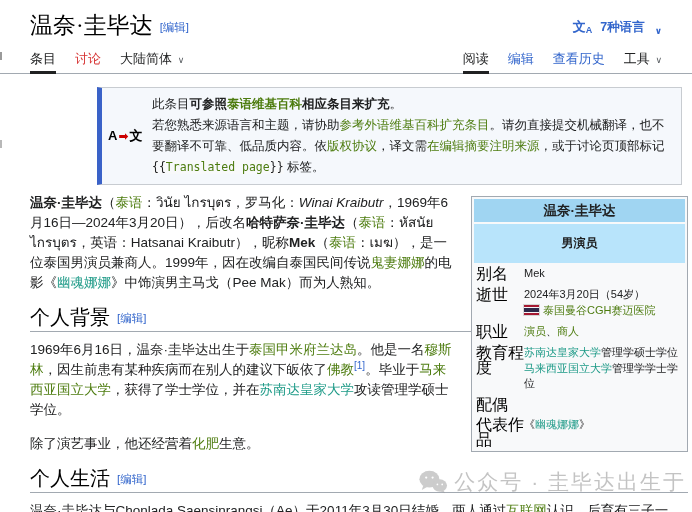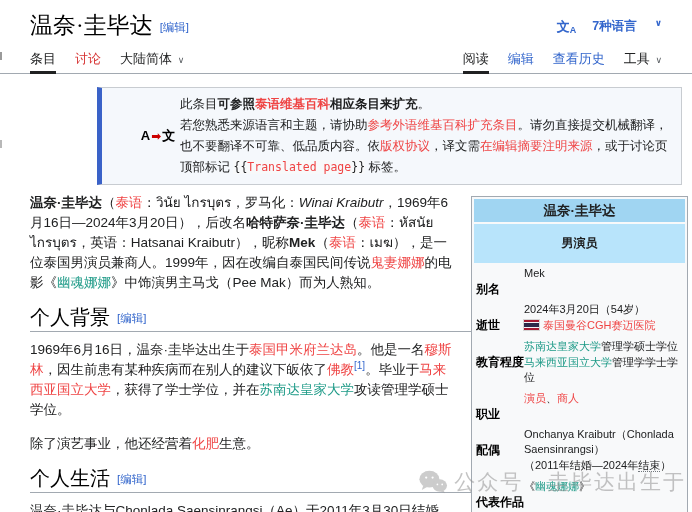--- a/index.html
+++ b/index.html
@@ -3,66 +3,66 @@
 <meta charset="utf-8">
 <style>
   html,body{margin:0;padding:0;background:#fff;}
   .page{position:relative;width:692px;height:512px;background:#fff;overflow:hidden;
         font-family:"Liberation Sans","DejaVu Sans",sans-serif;color:#202122;}
   
   .titlerow{display:flex;justify-content:space-between;align-items:flex-start;padding:10px 30px 0 30px;}
   h1{margin:0;font-family:"Liberation Serif","DejaVu Serif",serif;font-weight:normal;font-size:23px;color:#000;}
   .editlink{color:#3366cc;font-size:11.5px;font-family:"Liberation Sans",sans-serif;font-weight:normal;
             margin-left:7px;vertical-align:2px;cursor:pointer;}
-  .langbtn{display:flex;align-items:flex-start;gap:16px;color:#3366cc;font-size:12.5px;font-weight:bold;
+  .langbtn{display:flex;align-items:flex-end;gap:8px;color:#3366cc;font-size:12.5px;font-weight:bold;
            margin-top:8px;cursor:pointer;white-space:nowrap;}
   .langicon{font-weight:bold;font-size:13px;}
   .langicon .a{font-size:9px;vertical-align:-2px;}
   .chev{font-size:9px;margin-left:2px;}
   .chev.dark{color:#54595d;}
   .chev.blue{color:#3366cc;}
   
   .tabbar{display:flex;justify-content:space-between;align-items:flex-end;
           border-bottom:1px solid #a2a9b1;padding:0 30px;margin-top:4px;}
   .tabs{display:flex;gap:19px;}
   .tab{font-size:13px;color:#202122;padding:5px 0 6px;margin-bottom:-1px;cursor:pointer;white-space:nowrap;}
   .tab.active{border-bottom:3px solid #202122;padding-bottom:3px;}
   .tab.bluelink{color:#3366cc;}
   .tab.redlink{color:#d73333;}
   
   .content{padding:0 4px 0 30px;font-size:13.5px;line-height:20px;}
   .content p{margin:8px 0 14px 0;}
   
   .ambox{margin:13px 6px 4px 67px;border:1px solid #c8ccd1;border-left:5px solid #3a62c8;
          background:#f5f8fc;display:flex;align-items:center;padding:6px 10px 6px 6px;}
-  .amboxicon{flex:0 0 44px;text-align:center;font-weight:bold;font-size:13px;color:#000;white-space:nowrap;margin-left:28px;}
+  .amboxicon{flex:0 0 44px;font-weight:bold;font-size:13px;color:#000;white-space:nowrap;}
   .amboxicon .arrow{color:#cc0000;font-size:12px;padding:0 1px;}
   .amboxtext{font-size:12.5px;line-height:21px;color:#202122;}
   
-  .lk{color:#ef4444;cursor:pointer;}
+  .lk{color:#4d7c0f;cursor:pointer;}
   .lk.green,.green{color:#1d9a87;cursor:pointer;}
   .b{font-weight:bold;}
   .i{font-style:italic;}
   sup.ref{color:#3366cc;font-size:10px;line-height:1;cursor:pointer;}
   .mono{font-family:"DejaVu Sans Mono","Liberation Mono",monospace;font-size:11.5px;background:#f8f9fa;}
   .dot{border-bottom:1px dotted #72777d;}
   .flagicon{display:inline-block;width:15px;height:10px;margin-right:4px;vertical-align:-1px;
     background:linear-gradient(to bottom,#A51931 0 16.7%,#F4F5F8 16.7% 33.3%,#2D2A4A 33.3% 66.7%,#F4F5F8 66.7% 83.3%,#A51931 83.3% 100%);
     outline:1px solid #d6d6d6;}
   
   h2{font-family:"Liberation Serif","DejaVu Serif",serif;font-weight:normal;font-size:20px;color:#000;
      border-bottom:1px solid #a2a9b1;margin:14px 0 8px 0;padding-bottom:3px;}
   h2 .editlink,h3 .editlink{vertical-align:2px;}
   
   .infobox{float:right;width:211px;margin:3px 0 12px 14px;border:1px solid #a2a9b1;background:#f8f9fa;
            font-size:11px;line-height:15px;padding:2px;}
   .ibtitle{background:#a0d5f2;text-align:center;font-weight:bold;font-size:13.5px;padding:4px 2px;}
   .ibsub{background:#b8e4fb;text-align:center;font-weight:bold;font-size:12px;padding:12px;margin-top:2px;}
   .ibrow{display:flex;padding:3px 2px 2px 2px;}
-  .iblabel{flex:0 0 48px;font-weight:bold;font-size:12px;color:#000;margin-top:16px;}
+  .iblabel{flex:0 0 48px;font-weight:normal;font-size:16px;color:#000;}
   .ibval{flex:1;min-width:0;}
   .ibval div{margin-bottom:1px;}
   
   .watermark{position:absolute;right:6px;top:468px;display:flex;align-items:center;gap:6px;
              color:rgba(145,145,145,0.55);font-size:21px;letter-spacing:2px;z-index:5;pointer-events:none;}
   .wxicon{opacity:0.5;}
   
   .artifact{position:absolute;left:0;width:2px;background:#9a9a9a;}
 </style>
 </head>
@@ -125,38 +125,34 @@
             </div>
         </div>
         <div class="ibrow">
           <div class="iblabel">逝世</div>
           <div class="ibval">
             <div><span>2024年3月20日（54岁）</span></div>
             <div><span class="flagicon"></span><span class="lk">泰国曼谷CGH赛迈医院</span></div>
           </div>
         </div>
         <div class="ibrow">
+          <div class="iblabel">职业</div>
+          <div class="ibval">
+              <div><span class="lk">演员</span><span>、</span><span class="lk">商人</span></div>
+            </div>
+        </div>
+        <div class="ibrow">
           <div class="iblabel">教育程度</div>
           <div class="ibval">
             <div><span class="lk green">苏南达皇家大学</span><span>管理学硕士学位</span></div>
             <div><span class="lk green">马来西亚国立大学</span><span>管理学学士学位</span></div>
           </div>
         </div>
         <div class="ibrow">
-          <div class="iblabel">职业</div>
-          <div class="ibval">
-              <div><span class="lk">演员</span><span>、</span><span class="lk">商人</span></div>
-            </div>
-        </div>
-        <div class="ibrow">
           <div class="iblabel">配偶</div>
-          <div class="ibval">
-            <div><span>Onchanya Kraibutr（Chonlada Saensinrangsi）</span></div>
-            <div><span>（2011年结婚—2024年</span><span class="dot">结束</span><span>）</span></div>
-          </div>
         </div>
         <div class="ibrow">
           <div class="iblabel">代表作品</div>
           <div class="ibval">
               <div><span>《</span><span class="lk green">幽魂娜娜</span><span>》</span></div>
             </div>
         </div>
       </aside>
 
       <p><span class="b">温奈·圭毕达</span><span>（</span><span class="lk">泰语</span><span>：วินัย ไกรบุตร，罗马化：</span><span class="i">Winai Kraibutr</span><span>，1969年6月16日—2024年3月20日），后改名</span><span class="b">哈特萨奈·圭毕达</span><span>（</span><span class="lk">泰语</span><span>：หัสนัย ไกรบุตร，英语：Hatsanai Kraibutr），昵称</span><span class="b">Mek</span><span>（</span><span class="lk">泰语</span><span>：เมฆ），是一位泰国男演员兼商人。1999年，因在改编自泰国民间传说</span><span class="lk">鬼妻娜娜</span><span>的电影《</span><span class="lk green">幽魂娜娜</span><span>》中饰演男主马戈（Pee Mak）而为人熟知。</span></p>

